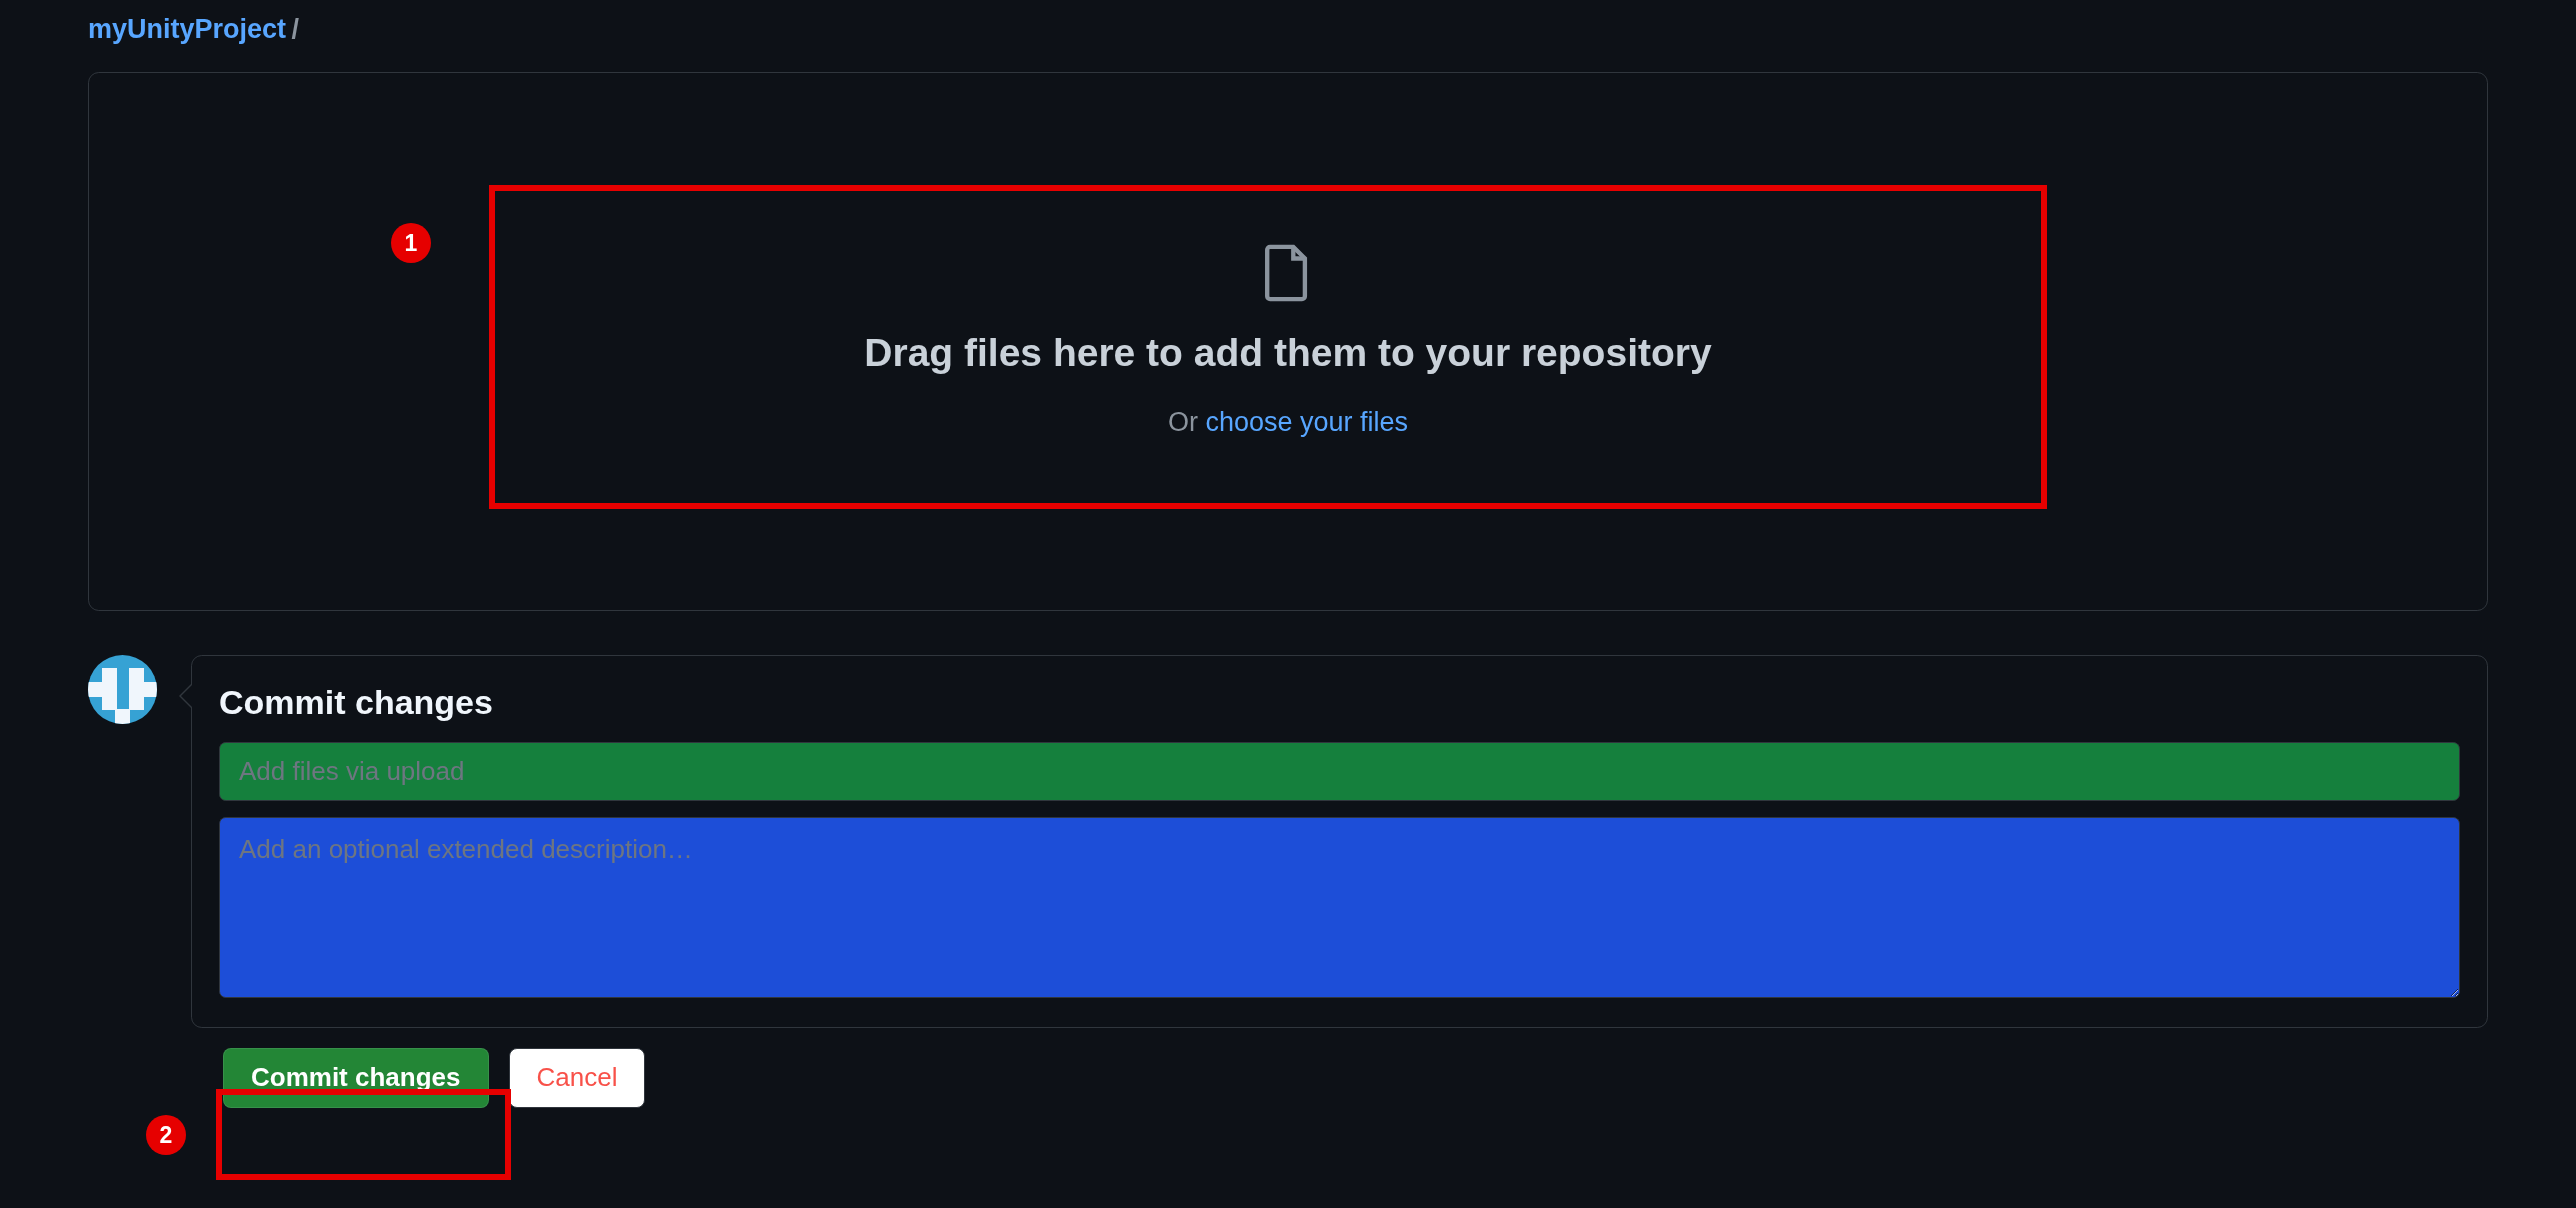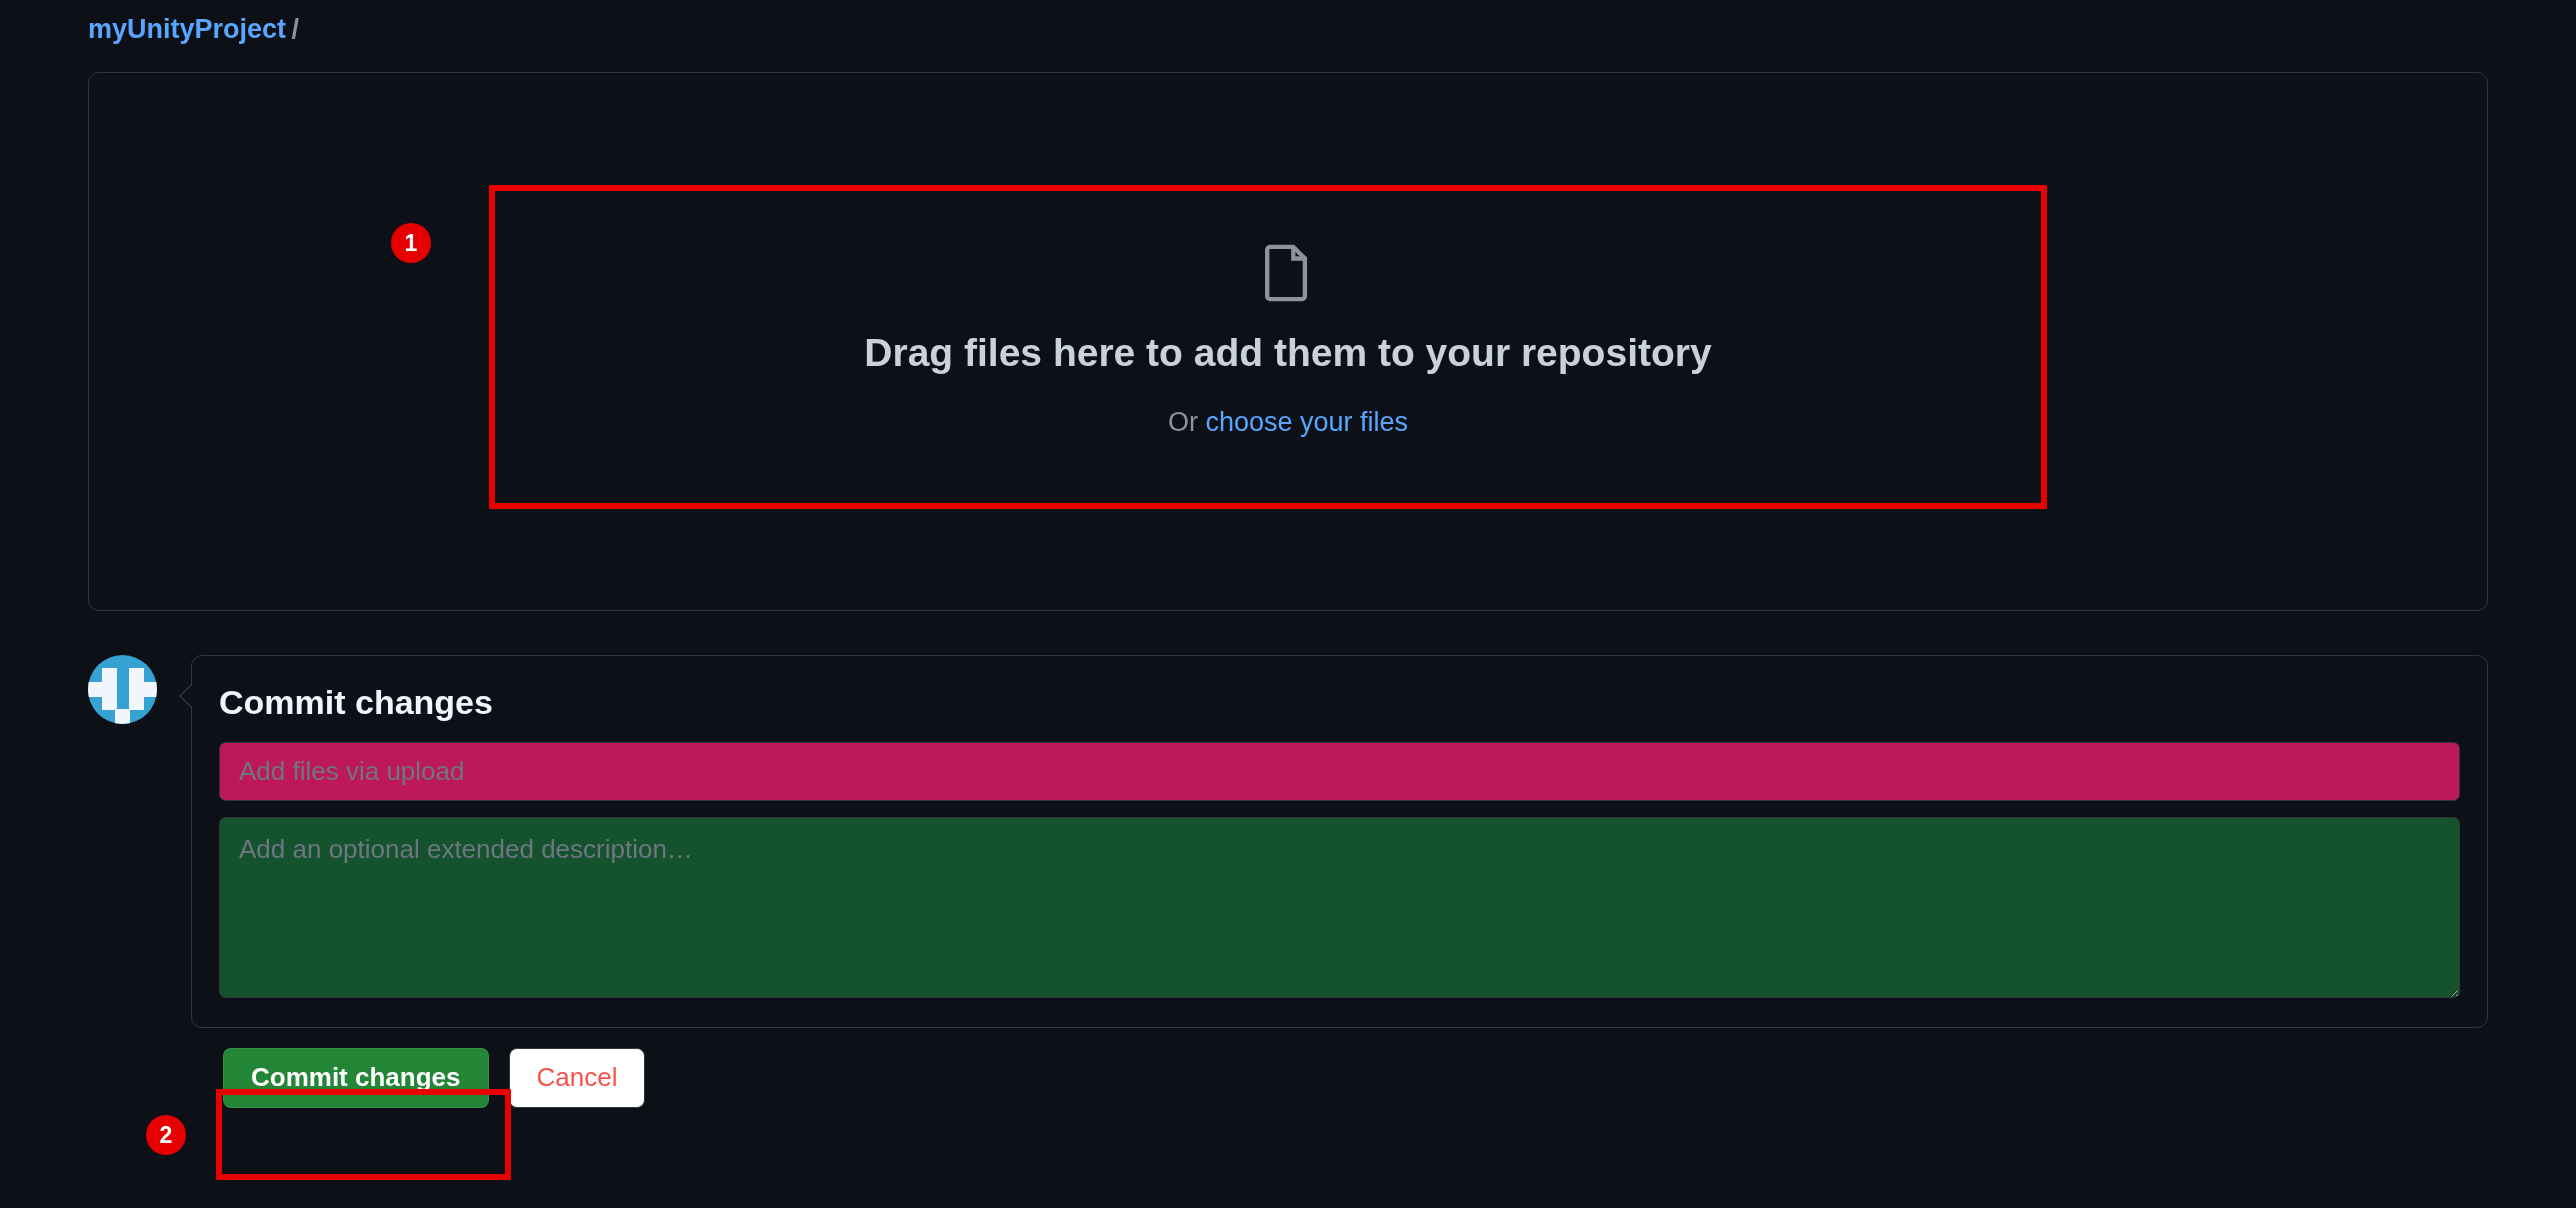--- a/index.html
+++ b/index.html
@@ -120,36 +120,36 @@
   }
   .commit-title {
     font-size: 34px;
     font-weight: 600;
     color: #f0f6fc;
     margin-bottom: 20px;
   }
   .input-summary {
     width: 100%;
     height: 59px;
-    background: #be185d;
+    background: #15803d;
     border: 1.3px solid #30363d;
     border-radius: 6.7px;
     padding: 0 19px;
     color: #c9d1d9;
     font-size: 26px;
     font-family: inherit;
     margin-bottom: 16px;
   }
   .input-summary::placeholder {
     color: #6e7681;
   }
   .input-description {
     width: 100%;
     height: 181px;
-    background: #14532d;
+    background: #1d4ed8;
     border: 1.3px solid #30363d;
     border-radius: 6.7px;
     padding: 16px 19px;
     color: #c9d1d9;
     font-size: 26px;
     font-family: inherit;
     resize: vertical;
   }
   .input-description::placeholder {
     color: #6e7681;

